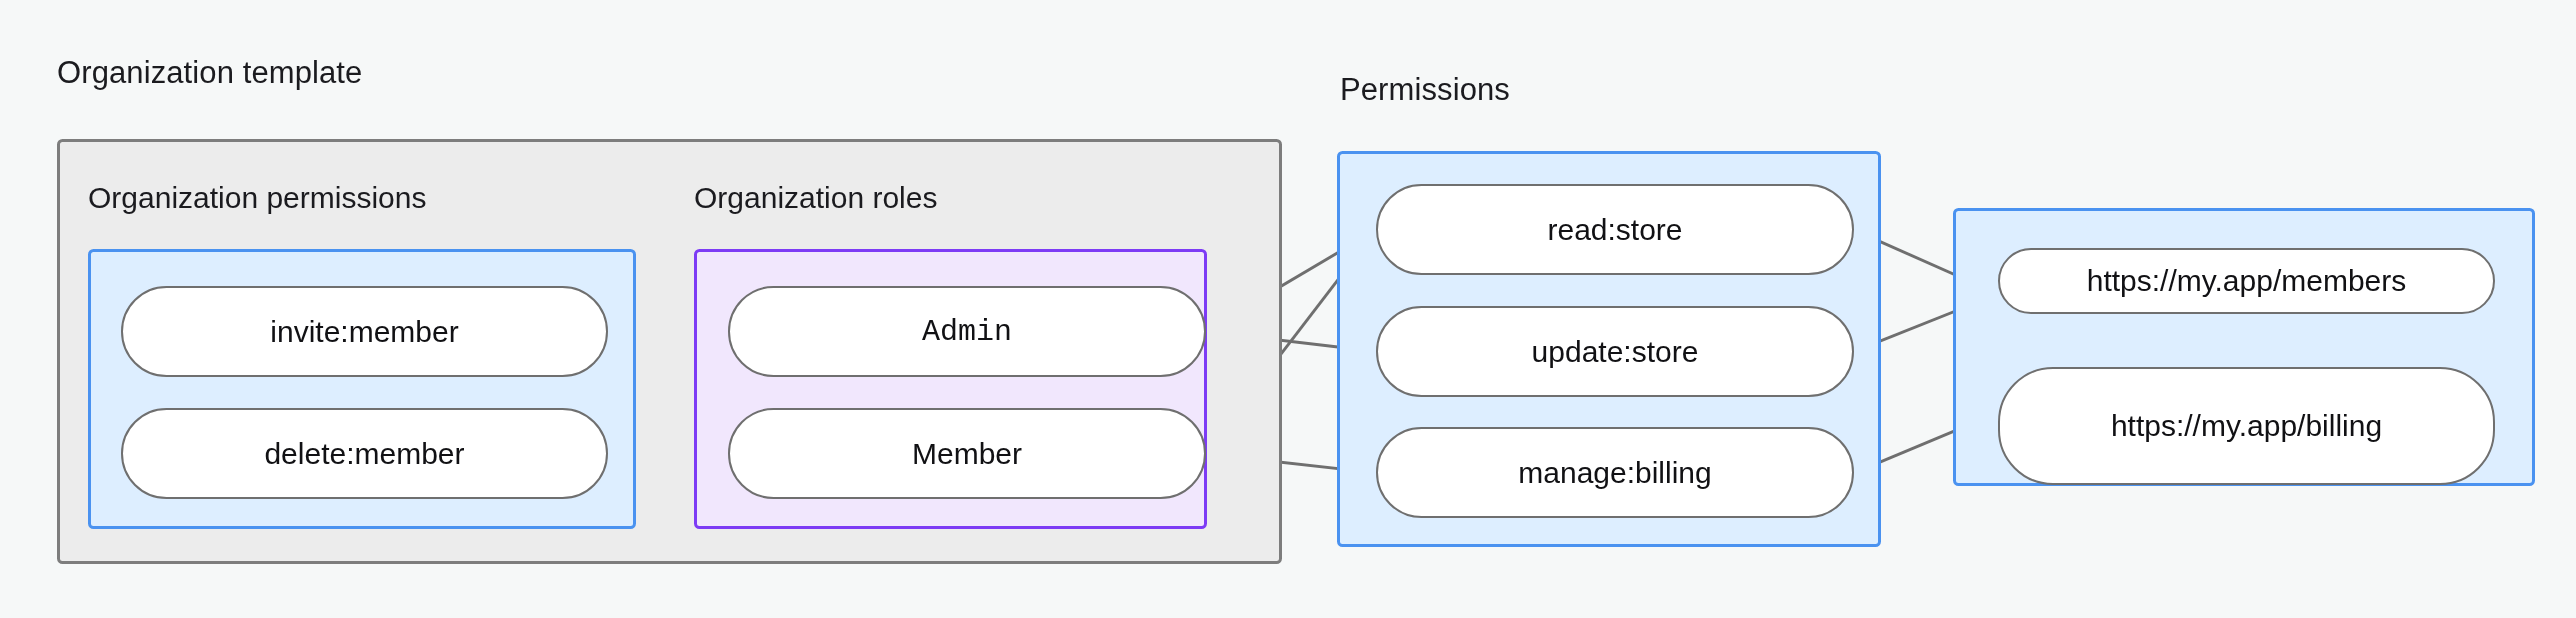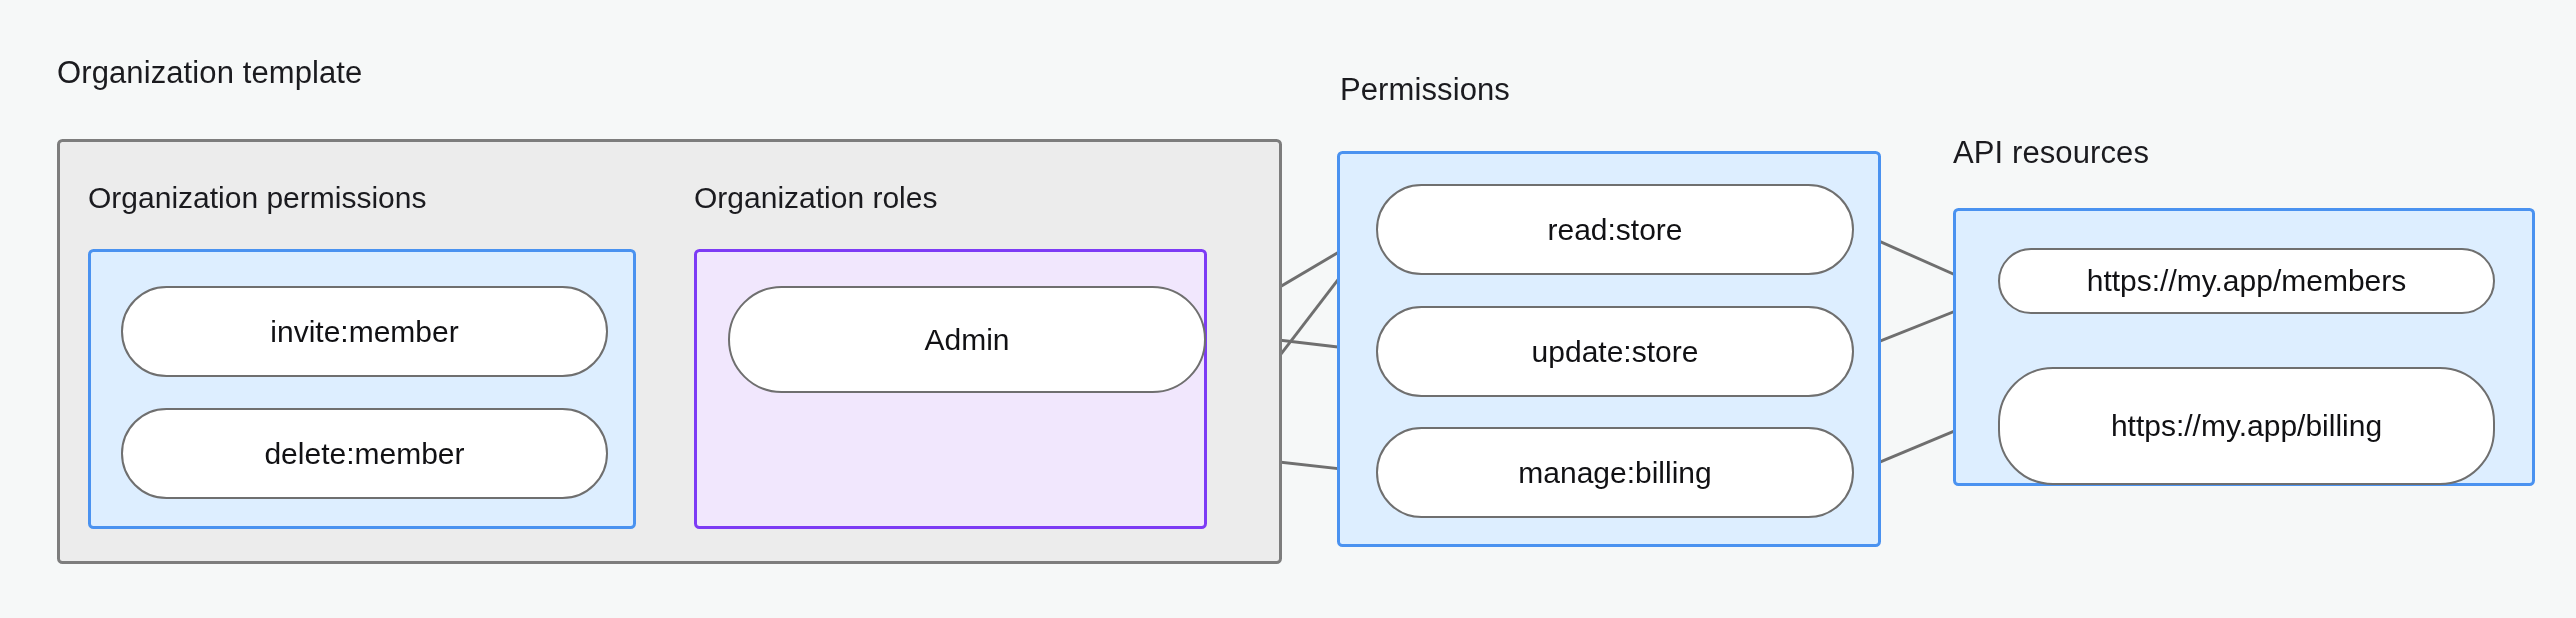--- a/index.html
+++ b/index.html
@@ -128,34 +128,34 @@
   <div class="section-label" style="left:88px; top:181px;">Organization permissions</div>
 
   <div class="container c-blue" style="left:88px; top:249px; width:548px; height:280px;"></div>
 
   <div class="container c-purple" style="left:694px; top:249px; width:513px; height:280px;"></div>
 
   <div class="node" style="left:121px; top:286px; width:487px; height:91px;">invite:member</div>
 
   <div class="node" style="left:121px; top:408px; width:487px; height:91px;">delete:member</div>
 
-  <div class="node" style="left:728px; top:286px; width:478px; height:107px;">Admin</div>
+  <div class="node" style="left:728px; top:286px; width:478px; height:91px;font-family:Liberation Mono, monospace;">Admin</div>
 
+  <div class="node" style="left:728px; top:408px; width:478px; height:91px;">Member</div>
 
   <div class="group-label" style="left:1340px; top:72px;">Permissions</div>
 
   <div class="container c-blue" style="left:1337px; top:151px; width:544px; height:396px;"></div>
 
   <div class="node" style="left:1376px; top:306px; width:478px; height:91px;">update:store</div>
 
   <div class="node" style="left:1376px; top:184px; width:478px; height:91px;">read:store</div>
 
   <div class="node" style="left:1376px; top:427px; width:478px; height:91px;">manage:billing</div>
 
-  <div class="group-label" style="left:1953px; top:135px;">API resources</div>
 
   <div class="container c-blue" style="left:1953px; top:208px; width:582px; height:278px;"></div>
 
   <div class="node" style="left:1998px; top:248px; width:497px; height:66px;">https://my.app/members</div>
 
   <div class="node" style="left:1998px; top:367px; width:497px; height:118px;">https://my.app/billing</div>
 
 </div>
 
 

